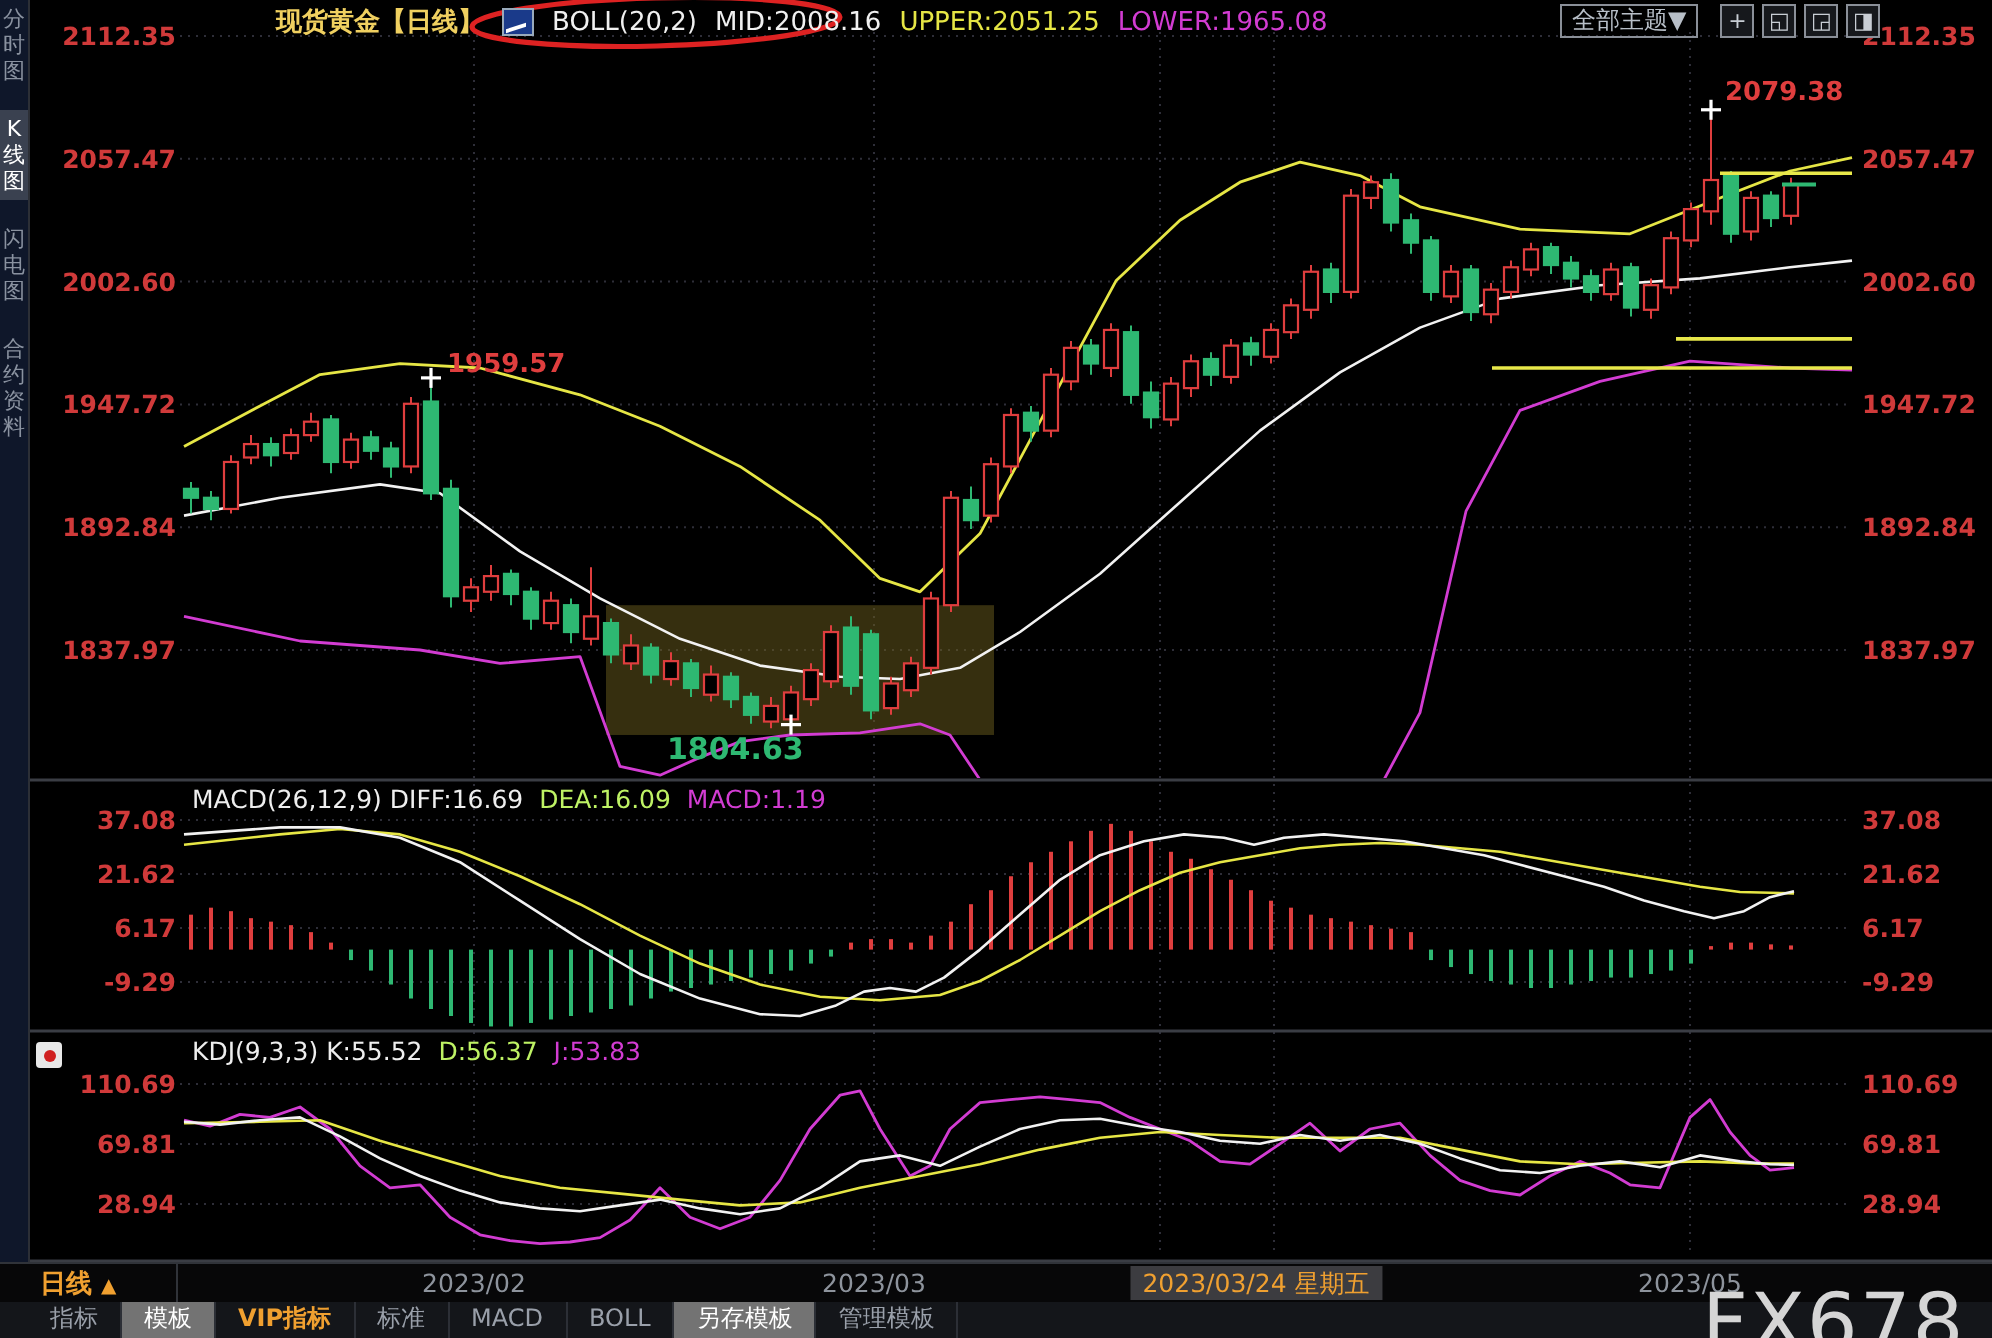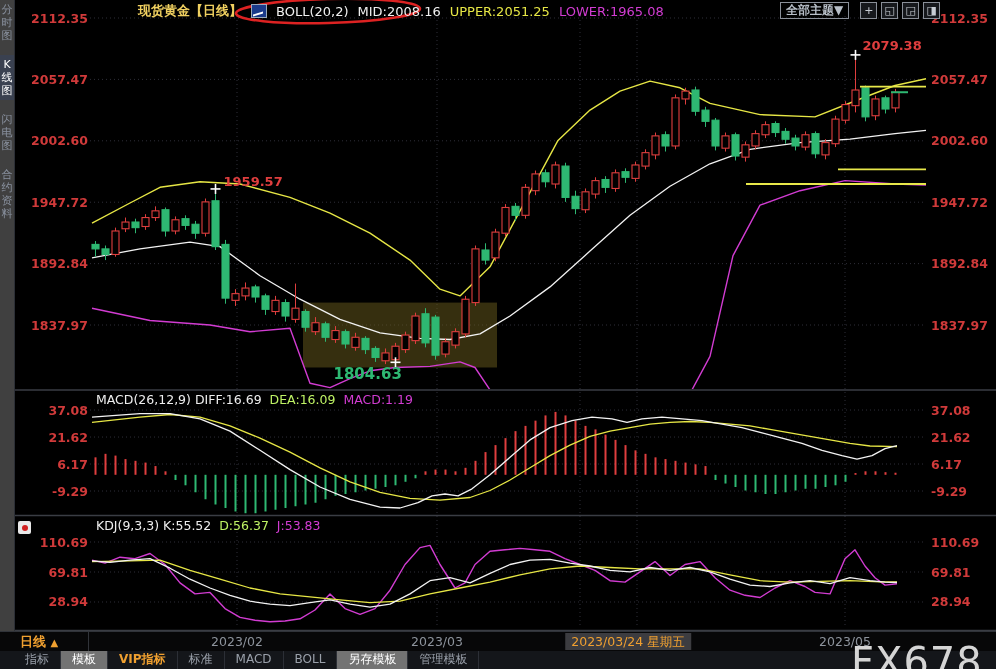--- a/index.html
+++ b/index.html
@@ -1,39 +1,39 @@
 <!DOCTYPE html>
 <html><head>
 <meta charset="utf-8">
 <style>
   html,body{margin:0;padding:0;background:#000;width:996px;height:669px;overflow:hidden;
     font-family:"DejaVu Sans","Liberation Sans",sans-serif;}
   #app{position:relative;width:996px;height:669px;background:#000;}
   
-  #sidebar{position:absolute;left:0;top:0;width:14px;height:631px;background:#404040;
+  #sidebar{position:absolute;left:0;top:0;width:14px;height:631px;background:#0f172a;
     border-right:1px solid #2c2f36;z-index:5;}
   .side-tab{width:14px;font-size:11px;line-height:13px;color:#8a92a0;text-align:center;
     word-break:break-all;margin-bottom:10px;padding:3px 0;cursor:pointer;}
   .side-tab.active{background:#3a4150;color:#ffffff;}
   
   #chart{position:absolute;left:0;top:0;z-index:1;}
   
   #hdr{position:absolute;left:90px;top:3px;height:16px;z-index:6;font-size:13px;
     display:flex;align-items:center;gap:9px;white-space:nowrap;margin-left:48px;}
   .h-title{color:#f0d060;font-weight:bold;}
   .h-ind{color:#f0f0f0;} .h-mid{color:#f0f0f0;}
   .h-upper{color:#e6e645;} .h-lower{color:#d23cd2;}
   .mini-icon{display:inline-block;width:14px;height:12px;background:#1a3a8a;border:1px solid #9ab;
     position:relative;}
   .mini-icon:before{content:"";position:absolute;left:1px;top:3px;width:10px;height:5px;
     border-bottom:2px solid #fff;transform:skewY(-18deg);}
   
   #themebar{position:absolute;top:2px;left:780px;z-index:6;display:flex;gap:5px;align-items:center;}
   .theme-btn{color:#b8bfc8;font-size:12px;border:1px solid #8a8f98;padding:0 5px;height:15px;
-    line-height:15px;cursor:pointer;font-weight:bold;}
+    line-height:15px;cursor:pointer;}
   .tool-ic{width:15px;height:15px;border:1px solid #8a8f98;color:#c8cdd4;font-size:11px;
     line-height:15px;text-align:center;cursor:pointer;background:#16181c;}
   
   .panel-hdr{position:absolute;left:96px;z-index:6;font-size:12.5px;white-space:nowrap;}
   .panel-hdr .w{color:#eeeeee;} .panel-hdr .y{color:#bef264;} .panel-hdr .m{color:#d23cd2;}
   #settings-ic{position:absolute;left:18px;top:521px;width:13px;height:13px;background:#e8e8e8;
     border-radius:2px;z-index:6;}
   #settings-ic i{position:absolute;left:3.5px;top:3.5px;width:6px;height:6px;border-radius:50%;
     background:#d02020;}
   

